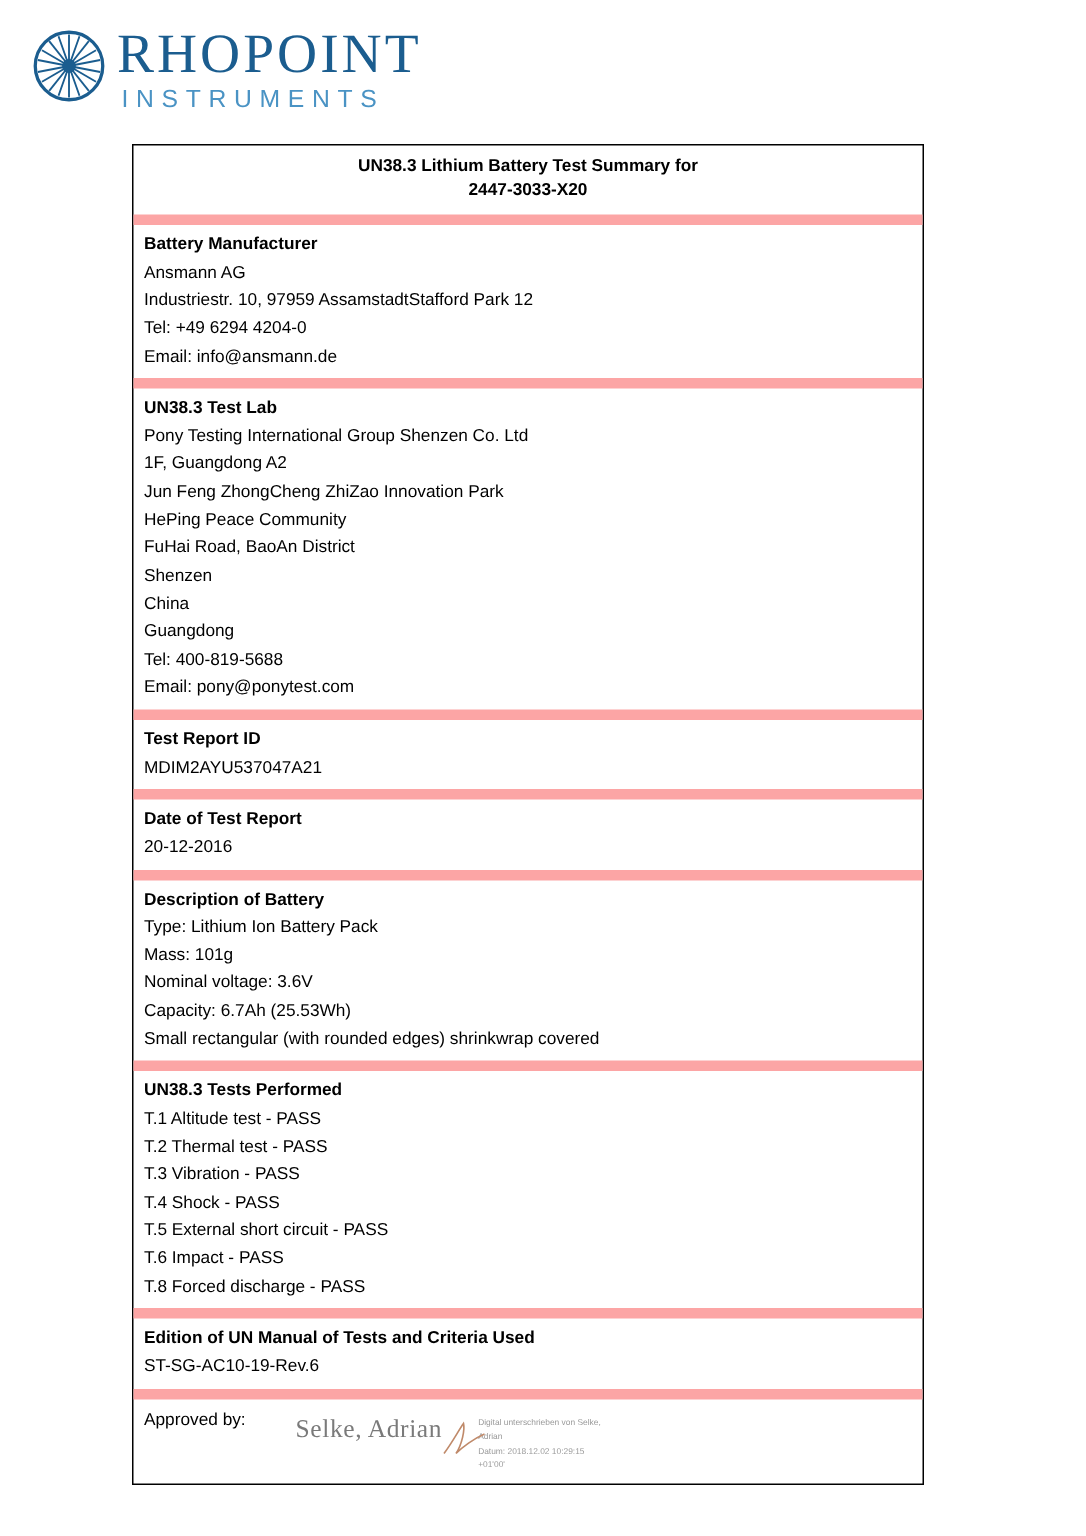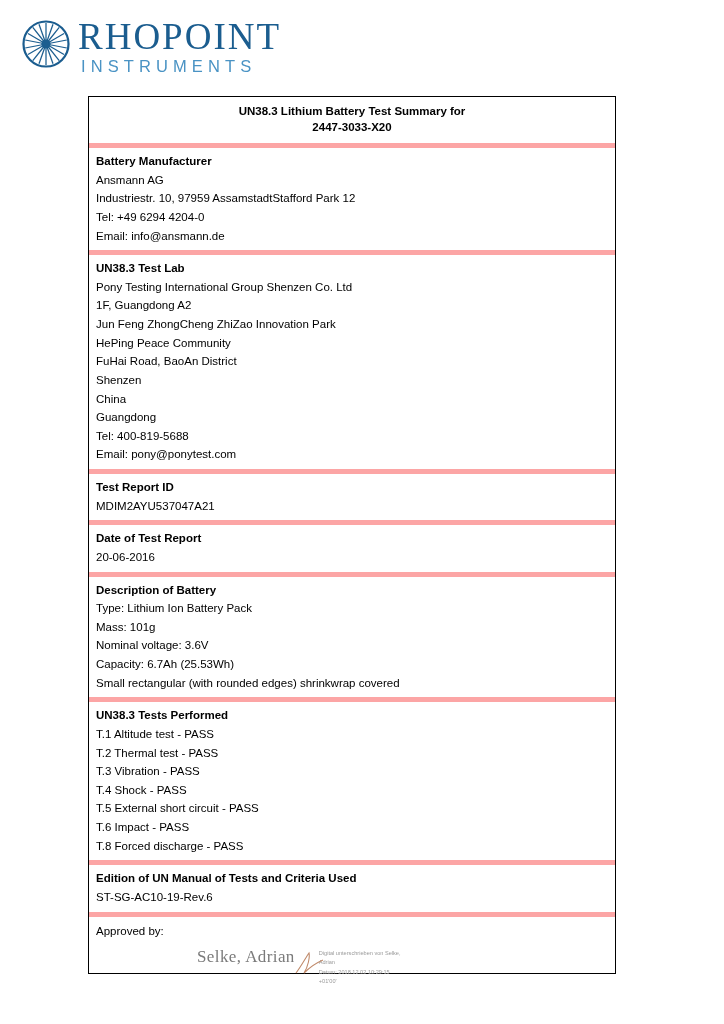--- a/index.html
+++ b/index.html
@@ -56,21 +56,21 @@
   .doc {
     position: absolute;
     left: 88px;
     top: 96px;
     width: 528px;
     border: 1px solid #000;
     box-sizing: border-box;
     background: #fff;
   }
   .sec {
-    border-bottom: 5px solid #fca5a5;
+    border-bottom: 7px solid #fca5a5;
     padding: 4px 7px 5px 7px;
   }
   .sec:last-child {
     border-bottom: none;
   }
   .title-sec {
     text-align: center;
     padding: 7px 7px 8px 7px;
   }
   .title-line {
@@ -92,21 +92,21 @@
   
   .approve-sec {
     padding: 5px 7px 6px 7px;
     position: relative;
     height: 56px;
     box-sizing: border-box;
   }
   .sig-wrap {
     position: absolute;
     left: 108px;
-    top: 30px;
+    top: 10px;
     display: flex;
     align-items: flex-start;
   }
   .sig-name {
     font-family: "Liberation Serif", serif;
     font-size: 17px;
     color: #7a7a7a;
     letter-spacing: 0.4px;
     position: relative;
   }
@@ -192,21 +192,21 @@
     <div class="line">Email: pony@ponytest.com</div>
   </div>
 
   <div class="sec">
     <div class="sec-head">Test Report ID</div>
     <div class="line">MDIM2AYU537047A21</div>
   </div>
 
   <div class="sec">
     <div class="sec-head">Date of Test Report</div>
-    <div class="line">20-06-2016</div>
+    <div class="line">20-12-2016</div>
   </div>
 
   <div class="sec">
     <div class="sec-head">Description of Battery</div>
     <div class="line">Type: Lithium Ion Battery Pack</div>
     <div class="line">Mass: 101g</div>
     <div class="line">Nominal voltage: 3.6V</div>
     <div class="line">Capacity: 6.7Ah (25.53Wh)</div>
     <div class="line">Small rectangular (with rounded edges) shrinkwrap covered</div>
   </div>

